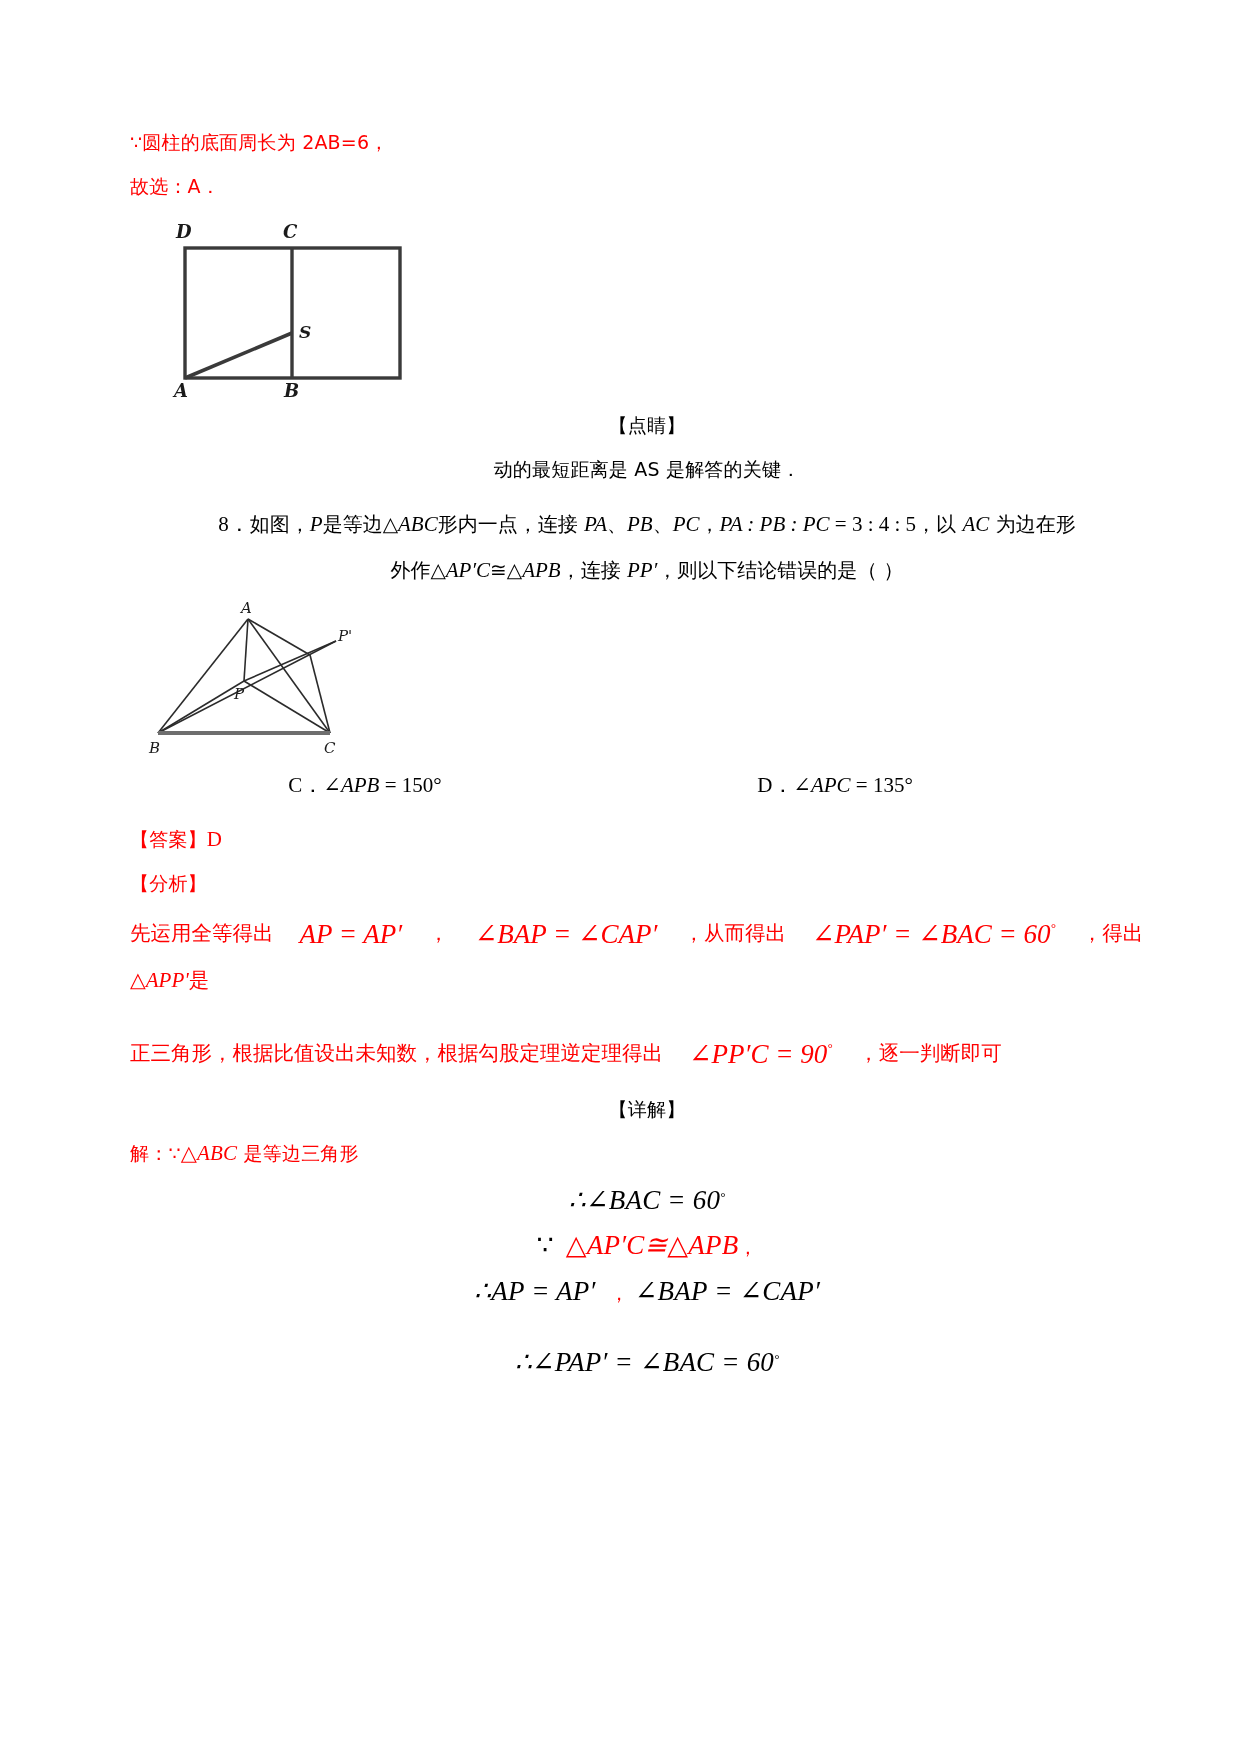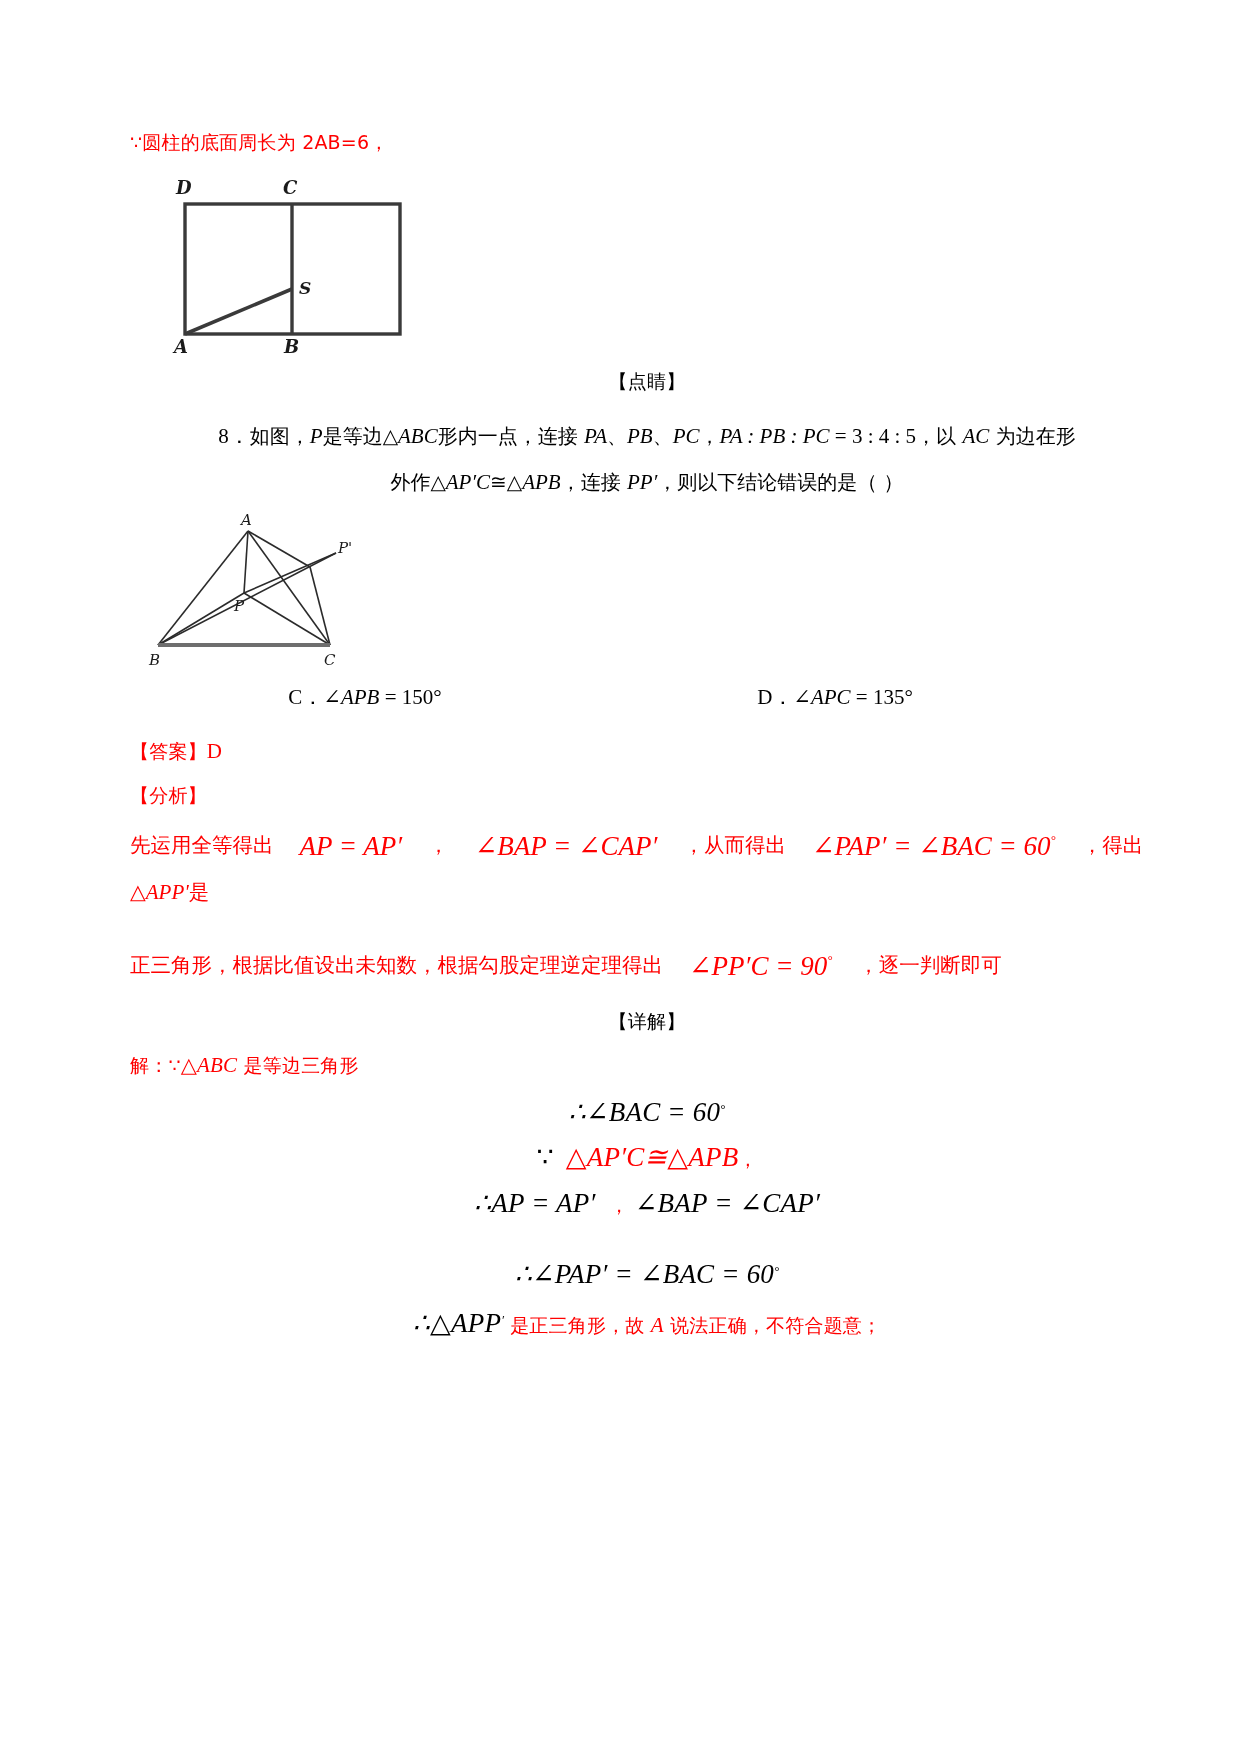--- a/index.html
+++ b/index.html
@@ -102,20 +102,23 @@
   }
 </style>
 </head>
 <body>
 
 <div class="page">
 
   <div class="line red cn">
     <span>∵圆柱的底面周长为 2AB=6，</span>
   </div>
+  <div class="line red cn">
+    <span>故选：A．</span>
+  </div>
 
   <div class="gap-sm"></div>
 
   <div class="fig1-wrap">
     <svg width="300" height="185" viewBox="0 0 300 185">
 
       <rect x="35" y="30" width="215" height="130" fill="none" stroke="#3a3a3a" stroke-width="3.4"></rect>
 
       <line x1="142" y1="30" x2="142" y2="160" stroke="#3a3a3a" stroke-width="3.4"></line>
 
@@ -124,20 +127,23 @@
       <text x="26" y="20" font-family="DejaVu Serif, serif" font-size="18" font-style="italic" font-weight="bold" fill="#1a1a1a">D</text>
       <text x="133" y="20" font-family="DejaVu Serif, serif" font-size="18" font-style="italic" font-weight="bold" fill="#1a1a1a">C</text>
       <text x="149" y="120" font-family="DejaVu Serif, serif" font-size="17" font-style="italic" font-weight="bold" fill="#1a1a1a">S</text>
       <text x="24" y="179" font-family="DejaVu Serif, serif" font-size="18" font-style="italic" font-weight="bold" fill="#1a1a1a">A</text>
       <text x="134" y="179" font-family="DejaVu Serif, serif" font-size="18" font-style="italic" font-weight="bold" fill="#1a1a1a">B</text>
     </svg>
   </div>
 
   <div class="line blk cn">
     <span>【点睛】</span>
+  </div>
+  <div class="line blk cn">
+    <span>动的最短距离是 AS 是解答的关键．</span>
   </div>
 
   <div class="gap-sm"></div>
 
   <div class="q-line blk cn">
     <span class="mr">8．</span><span>如图，</span><span class="mi">P</span><span>是等边△</span><span class="mi">ABC</span><span>形内一点，连接 </span><span class="mi">PA</span><span>、</span><span class="mi">PB</span><span>、</span><span class="mi">PC</span><span>，</span><span class="mi">PA : PB : PC</span><span class="mr"> = 3 : 4 : 5</span><span>，以 </span><span class="mi">AC</span><span> 为边在形</span>
   </div>
   <div class="q-line blk cn">
     <span>外作△</span><span class="mi">AP′C</span><span>≅△</span><span class="mi">APB</span><span>，连接 </span><span class="mi">PP′</span><span>，则以下结论错误的是（        ）</span>
   </div>
@@ -225,17 +231,14 @@
   <div class="line blk">
     <span class="big">∴AP = AP′</span><span class="red cn" style="padding-left:14px">，</span><span class="big" style="padding-left:6px">∠BAP = ∠CAP′</span>
   </div>
 
   <div class="gap-md"></div>
 
   <div class="line blk">
     <span class="big">∴∠PAP′ = ∠BAC = 60</span><span class="big sup">°</span>
   </div>
 
-  <div class="line blk">
-    <span class="big">∴△APP</span><span class="big sup">′</span><span class="red cn" style="padding-left:6px">是正三角形，故 </span><span class="red mi">A</span><span class="red cn"> 说法正确，不符合题意；</span>
-  </div>
 
 </div>
 
 </body></html>

